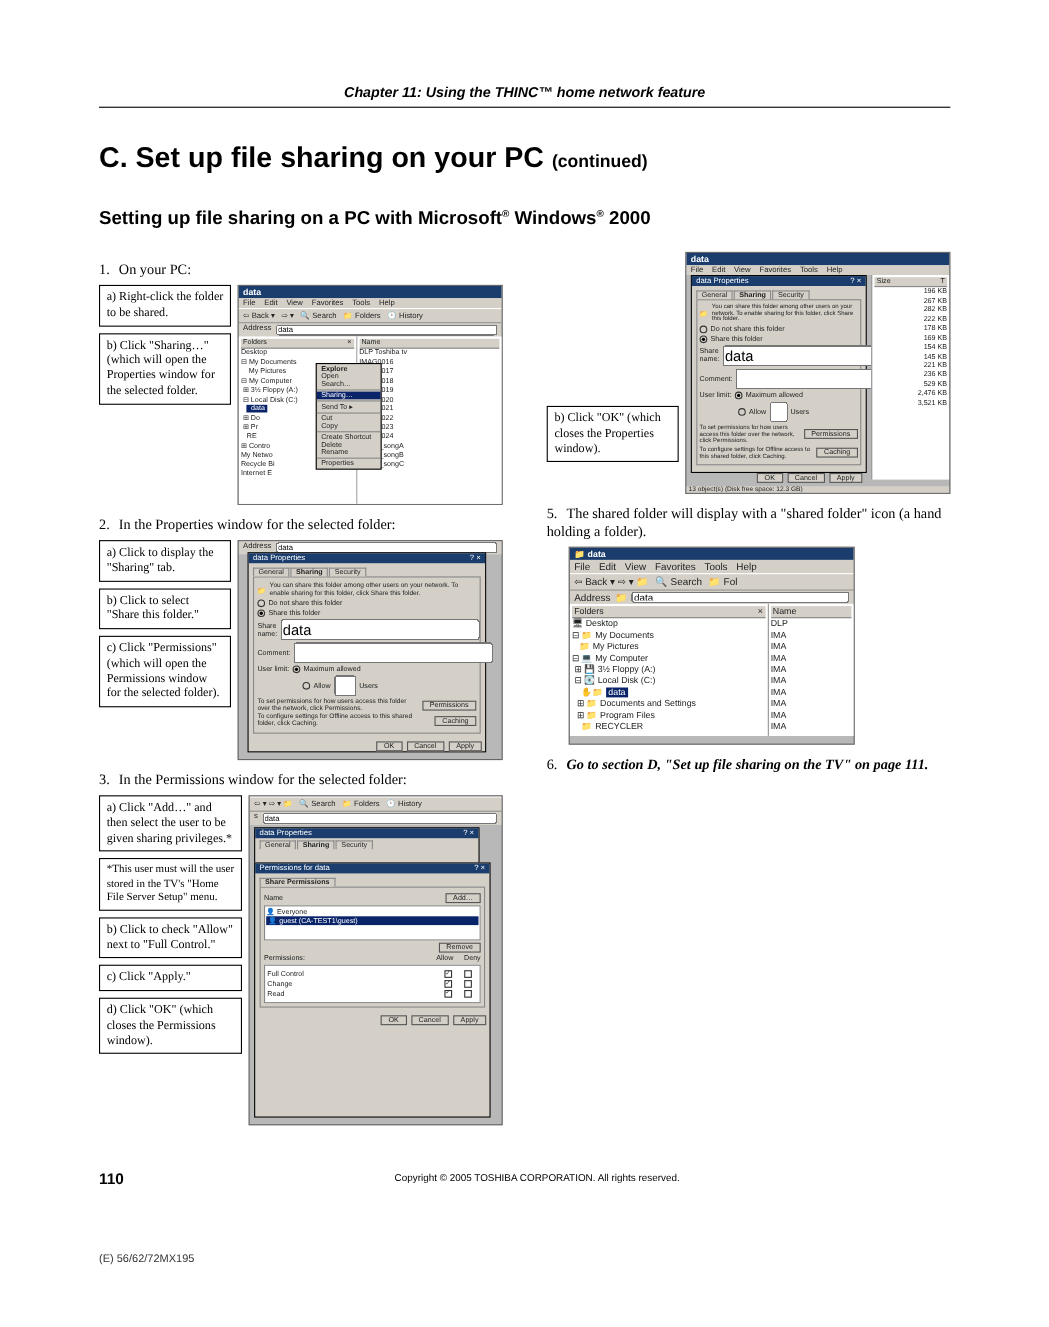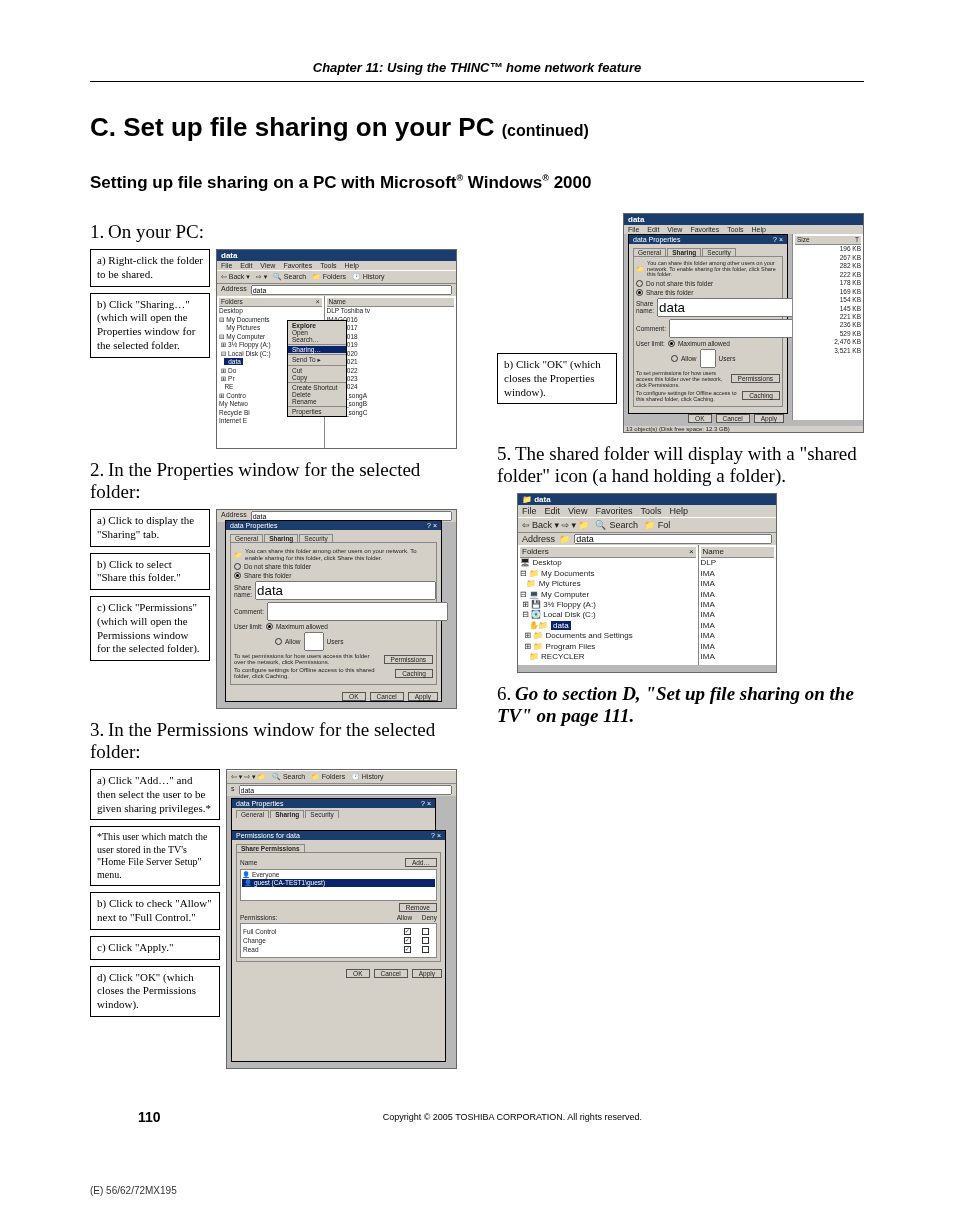--- a/index.html
+++ b/index.html
@@ -10,20 +10,21 @@
     padding: 60px 90px 40px 90px;
     font-size: 12px;
     color: #000;
   }
   .chapter {
     text-align: center;
     font-style: italic;
     font-weight: bold;
     font-size: 13px;
     margin-bottom: 6px;
+    margin-top: 16px;
   }
   .chapter-rule {
     border: none;
     border-top: 1px solid #000;
     margin-bottom: 30px;
   }
   .main-title {
     font-size: 26px;
     font-weight: bold;
     margin-bottom: 30px;
@@ -38,21 +39,21 @@
     margin-bottom: 20px;
   }
   .subtitle sup { font-size: 9px; }
   .columns {
     display: flex;
     gap: 40px;
   }
   .col { flex: 1; min-width: 0; }
   .step {
     font-family: Georgia, 'Times New Roman', serif;
-    font-size: 19px;
+    font-size: 13px;
     margin: 8px 0 6px 0;
   }
   .step .num { display: inline-block; width: 18px; }
   .figrow { display: flex; gap: 6px; align-items: flex-start; margin-bottom: 10px; }
   .labelbox {
     border: 1px solid #000;
     padding: 4px 6px;
     font-family: Georgia, 'Times New Roman', serif;
     font-size: 11px;
     line-height: 1.25;
@@ -157,21 +158,20 @@
     padding:6px 10px;
     text-align:center;
     font-weight:bold;
     font-size:12px;
     margin-top: 120px;
   }
   .pagefoot {
     margin-top: 30px;
     display:flex;
     align-items:center;
-    margin-left:48px;
   }
   .pagefoot .pn { font-weight:bold; font-size:14px; }
   .pagefoot .cp { flex:1; text-align:center; font-size:9px;}
   .footer-model {
     margin-top: 60px;
     font-size:10px;
     color:#333;
   }
   .italic { font-style: italic; }
   .sel-blue { background:#0a246a; color:#fff; padding:0 2px;}
@@ -350,21 +350,21 @@
             <span class="dlg-btn">Apply</span>
           </div>
         </div>
       </div>
     </div>
 
     <div class="step"><span class="num">3.</span><span>In the Permissions window for the selected folder:</span></div>
     <div class="figrow">
       <div class="ptrs">
         <div class="labelbox wide">a) Click "Add…" and then select the user to be given sharing privileges.*</div>
-        <div class="labelbox wide" style="font-size:10px">*This user which match the user stored in the TV's "Home File Server Setup" menu.</div>
+        <div class="labelbox wide" style="font-size:10px">*This user must will the user stored in the TV's "Home File Server Setup" menu.</div>
         <div class="labelbox wide">b) Click to check "Allow" next to "Full Control."</div>
         <div class="labelbox wide">c) Click "Apply."</div>
         <div class="labelbox wide">d) Click "OK" (which closes the Permissions window).</div>
       </div>
       <div class="screenshot" style="height:300px">
         <div class="ss-toolbar">
           <span>⇦ ▾ ⇨ ▾ 📁</span>
             <span>🔍 <span>Search</span></span>
             <span>📁 <span>Folders</span></span>
             <span>🕑 <span>History</span></span>

